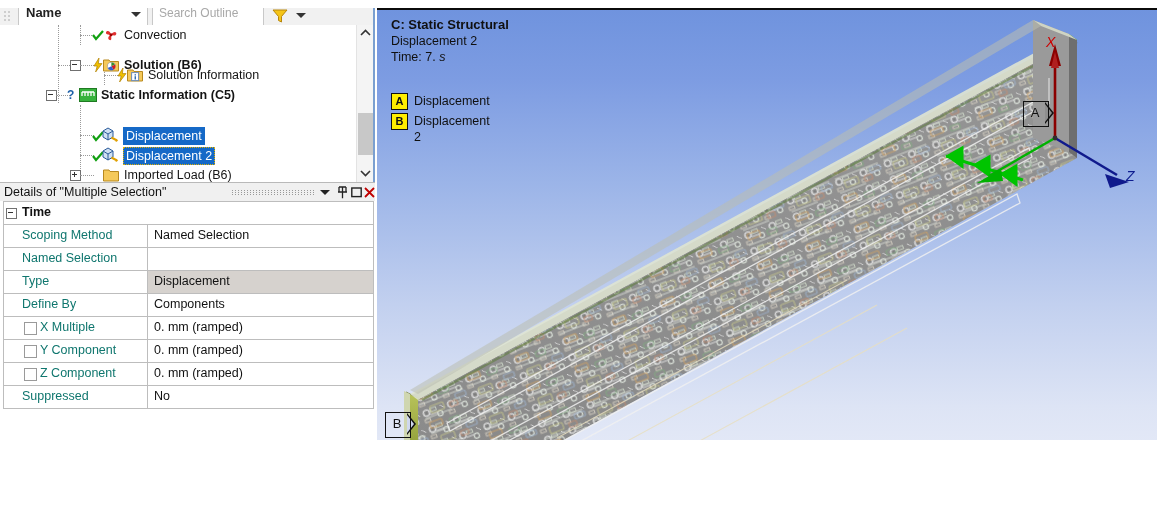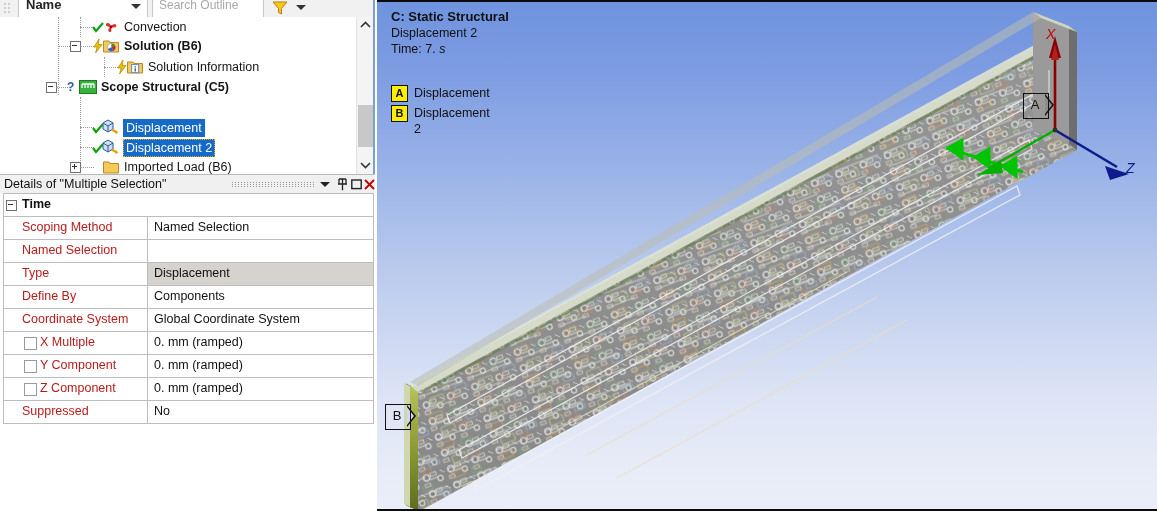--- a/index.html
+++ b/index.html
@@ -1,19 +1,19 @@
 <!DOCTYPE html>
 <html><head>
 <meta charset="utf-8">
 <style>
   html,body{margin:0;padding:0;background:#fff;}
   body{width:1157px;height:511px;overflow:hidden;
        font-family:"Liberation Sans","DejaVu Sans",sans-serif;
        font-size:12px;color:#1a1a1a;-webkit-font-smoothing:antialiased;}
-  #app{position:relative;width:1157px;height:511px;overflow:hidden;}
+  #app{position:relative;width:1157px;height:432px;overflow:hidden;margin-top:8px;}
 
   
   #left{position:absolute;left:0;top:0;width:375px;height:511px;background:#fff;overflow:hidden;}
 
   
   .outline-bar{position:absolute;left:0;top:0;width:375px;height:17px;background:#f1f1f1;
                border-bottom:1px solid #d8d8d8;overflow:hidden;}
   .grip-dots{position:absolute;left:4px;top:0px;width:10px;height:17px;opacity:.45;}
   .grip-dots i{position:absolute;width:2px;height:2px;background:#8a8a8a;border-radius:50%;}
   .name-combo{position:absolute;left:18px;top:-5px;width:128px;height:21px;background:#fff;
@@ -66,21 +66,21 @@
   .dt-max{left:351px;width:11px;height:13px;}
   .dt-cls{left:364px;width:11px;height:13px;}
 
   
   #details{position:absolute;left:0;top:193px;width:375px;height:318px;background:#fff;}
   .dgrid{position:absolute;left:3px;top:0px;width:369px;border:1px solid #bdbdbd;border-bottom:none;background:#fff;}
   .drow{position:relative;height:22px;border-bottom:1px solid #bdbdbd;}
   .drow .exp{position:absolute;left:2px;top:6px;width:9px;height:9px;border:1px solid #707070;background:#fff;}
   .drow .exp:before{content:"";position:absolute;left:1px;top:3px;width:5px;height:1px;background:#333;}
   .drow.hdr .lab{position:absolute;left:18px;top:3px;font-weight:bold;font-size:12.5px;color:#111;}
-  .drow .lab{position:absolute;left:18px;top:3px;font-size:12.5px;color:#b91c1c;}
+  .drow .lab{position:absolute;left:18px;top:3px;font-size:12.5px;color:#0f766e;}
   .drow .val{position:absolute;left:150px;top:3px;font-size:12.5px;color:#111;}
   .drow .sepv{position:absolute;left:143px;top:0;bottom:0;width:1px;background:#bdbdbd;}
   .drow .cbox{position:absolute;left:20px;top:5px;width:11px;height:11px;border:1px solid #9a9a9a;background:#fff;}
   .drow.indent .lab{left:36px;}
   .drow .valcell-shaded{position:absolute;left:144px;right:0;top:0;bottom:0;background:#d6d2ce;}
 
   
   #viewport{position:absolute;left:377px;top:0;width:780px;height:511px;
             background:linear-gradient(180deg,#6f93de 0%,#7d9ce2 14%,#9bb4e8 34%,#c2d0ef 58%,#dde4f5 78%,#e8ecf8 92%,#eaeef9 100%);
             overflow:hidden;}
@@ -166,21 +166,21 @@
           <svg width="16" height="16" viewBox="0 0 16 16">
             <path d="M7.8 7.5 C7.8 4 4 3 3 5.2 C2.2 7 5 8 7.8 7.5Z" fill="#e03030"></path>
             <path d="M8.2 7.5 C11 3.6 14 5 13.2 7.2 C12.6 9.2 10 8.6 8.2 7.5Z" fill="#e03030"></path>
             <path d="M7.6 8.2 C5 9 4.4 12 6.6 13 C8.6 13.8 8.8 10.6 7.6 8.2Z" fill="#e03030"></path>
             <circle cx="8" cy="7.8" r="1.6" fill="#a00000"></circle>
           </svg>
         </span>
         <span class="txt" style="left:124px">Convection</span>
       </div>
 
-      <div class="trow" style="top:19px">
+      <div class="trow" style="top:30px">
         <div class="doth" style="left:58px;top:10px;width:12px"></div>
         <span class="pm" style="left:70px;top:5px"></span>
         <div class="doth" style="left:80px;top:10px;width:14px"></div>
         <span class="chk" style="left:92px;top:3px">
           <svg width="12" height="14" viewBox="0 0 12 14">
               <path d="M7 0 L2 8 L5.2 8 L3.6 14 L10 5.6 L6.4 5.6 Z" fill="#f0c000" stroke="#b08000" stroke-width=".7"></path>
             </svg>
         </span>
         <span class="ico" style="left:103px;top:2px">
           <svg width="16" height="16" viewBox="0 0 16 16">
@@ -215,21 +215,21 @@
       <div class="trow" style="top:60px">
         <span class="pm" style="left:46px;top:5px"></span>
         <div class="doth" style="left:56px;top:10px;width:14px"></div>
         <span class="qmark" style="left:67px;top:3px">?</span>
         <span class="ico" style="left:79px;top:3px">
           <svg width="18" height="14" viewBox="0 0 18 14">
             <rect x="0.5" y="0.5" width="17" height="13" fill="#37b23c" stroke="#1f7a22" stroke-width="1"></rect>
             <path d="M3 4 L15 4 M3 4 L3 8 M6 4 L6 8 M9 4 L9 8 M12 4 L12 8 M15 4 L15 8" stroke="#fff" stroke-width="1.3"></path>
           </svg>
         </span>
-        <span class="txt bold" style="left:101px">Scope Structural (C5)</span>
+        <span class="txt bold" style="left:101px">Static Information (C5)</span>
       </div>
 
 
       <div class="trow" style="top:100px">
         <div class="doth" style="left:80px;top:10px;width:14px"></div>
         <span class="chk" style="left:92px;top:6px">
           <svg width="12" height="11" viewBox="0 0 12 11">
               <path d="M1 5 L4 9 L11 1" fill="none" stroke="#11a011" stroke-width="2.2"></path>
             </svg>
         </span>
@@ -422,25 +422,20 @@
           <span class="lab">Type</span>
           <span class="val">Displacement</span>
         </div>
 
         <div class="drow">
           <span class="sepv"></span>
           <span class="lab">Define By</span>
           <span class="val">Components</span>
         </div>
 
-        <div class="drow">
-          <span class="sepv"></span>
-          <span class="lab">Coordinate System</span>
-          <span class="val">Global Coordinate System</span>
-        </div>
 
         <div class="drow indent">
           <span class="sepv"></span>
           <span class="cbox"></span>
           <span class="lab">X Multiple</span>
           <span class="val">0. mm  (ramped)</span>
         </div>
 
         <div class="drow indent">
           <span class="sepv"></span>

